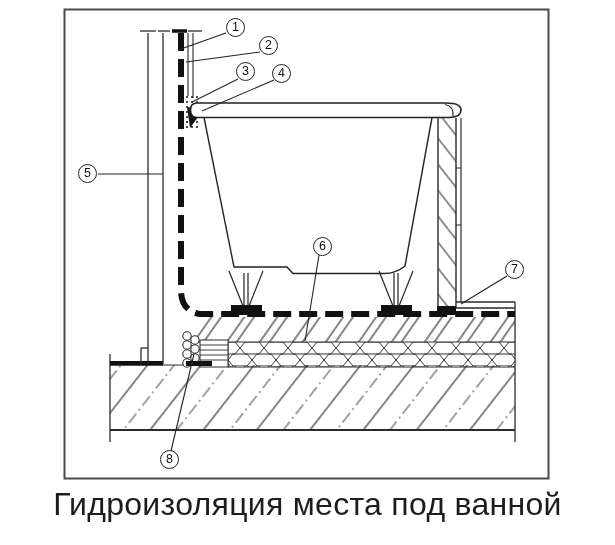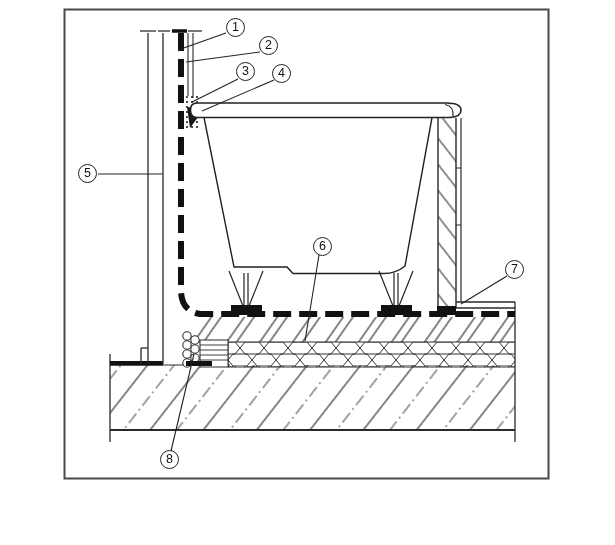--- a/index.html
+++ b/index.html
@@ -145,13 +145,14 @@
 
   <div class="callout" style="left:226px;top:18px">1</div>
   <div class="callout" style="left:259px;top:36px">2</div>
   <div class="callout" style="left:236px;top:62px">3</div>
   <div class="callout" style="left:272px;top:64px">4</div>
   <div class="callout" style="left:78px;top:164px">5</div>
   <div class="callout" style="left:313px;top:237px">6</div>
   <div class="callout" style="left:505px;top:260px">7</div>
   <div class="callout" style="left:160px;top:450px">8</div>
 
+  <div class="caption">Гидроизоляция места под ванной</div>
 </div>
 
 </body></html>

